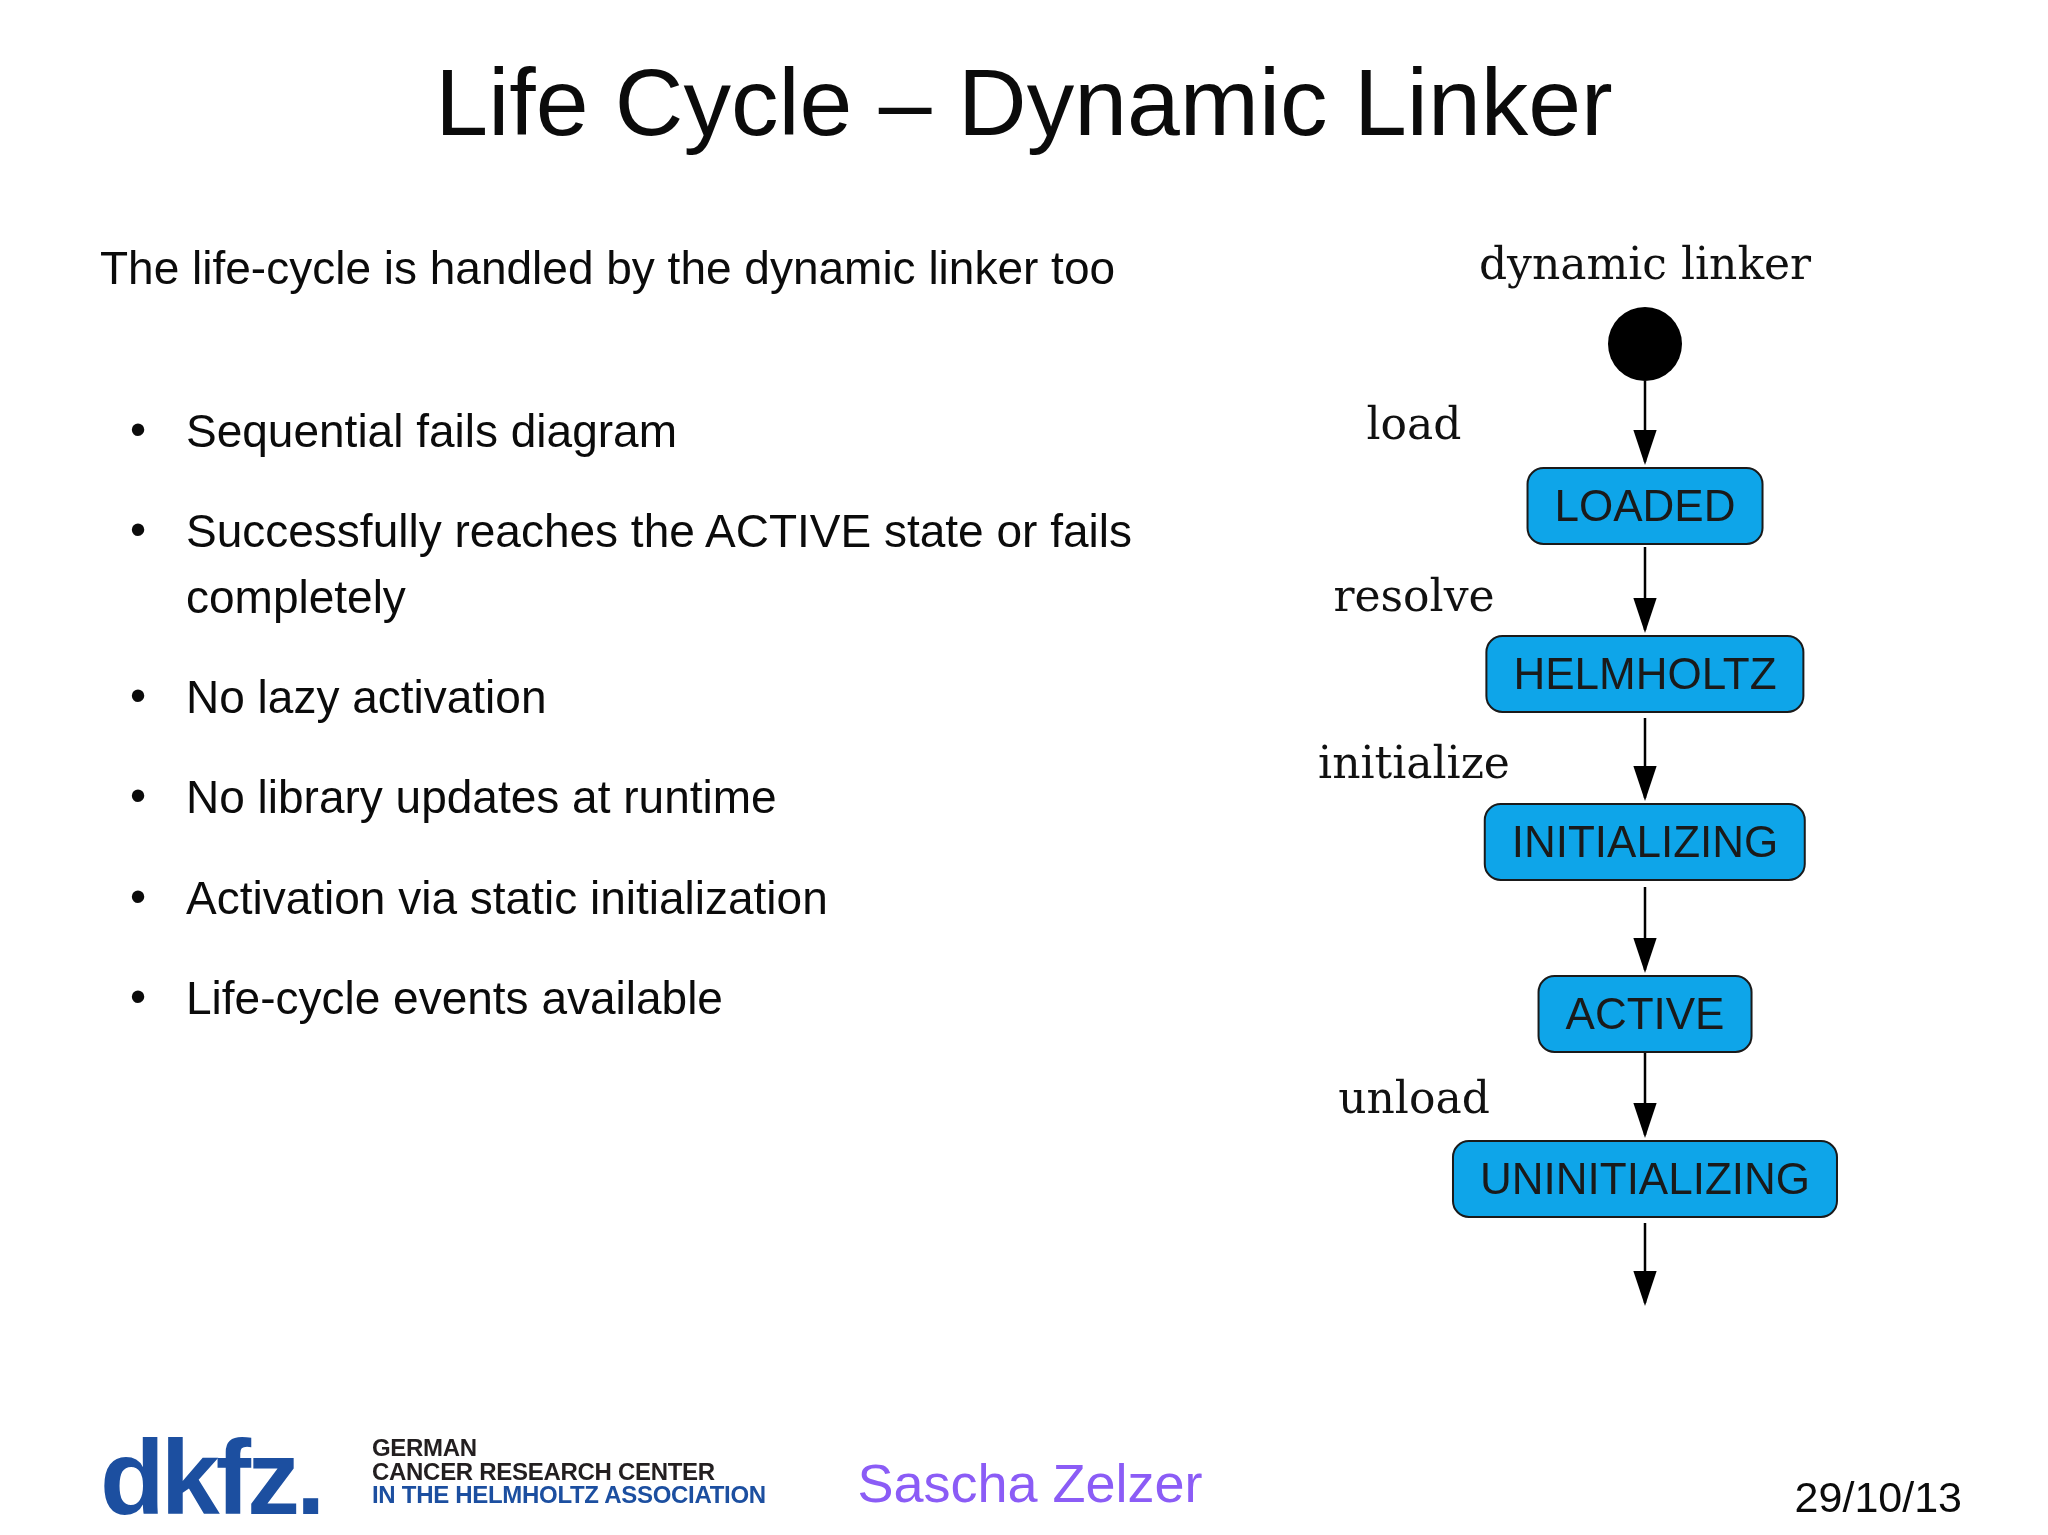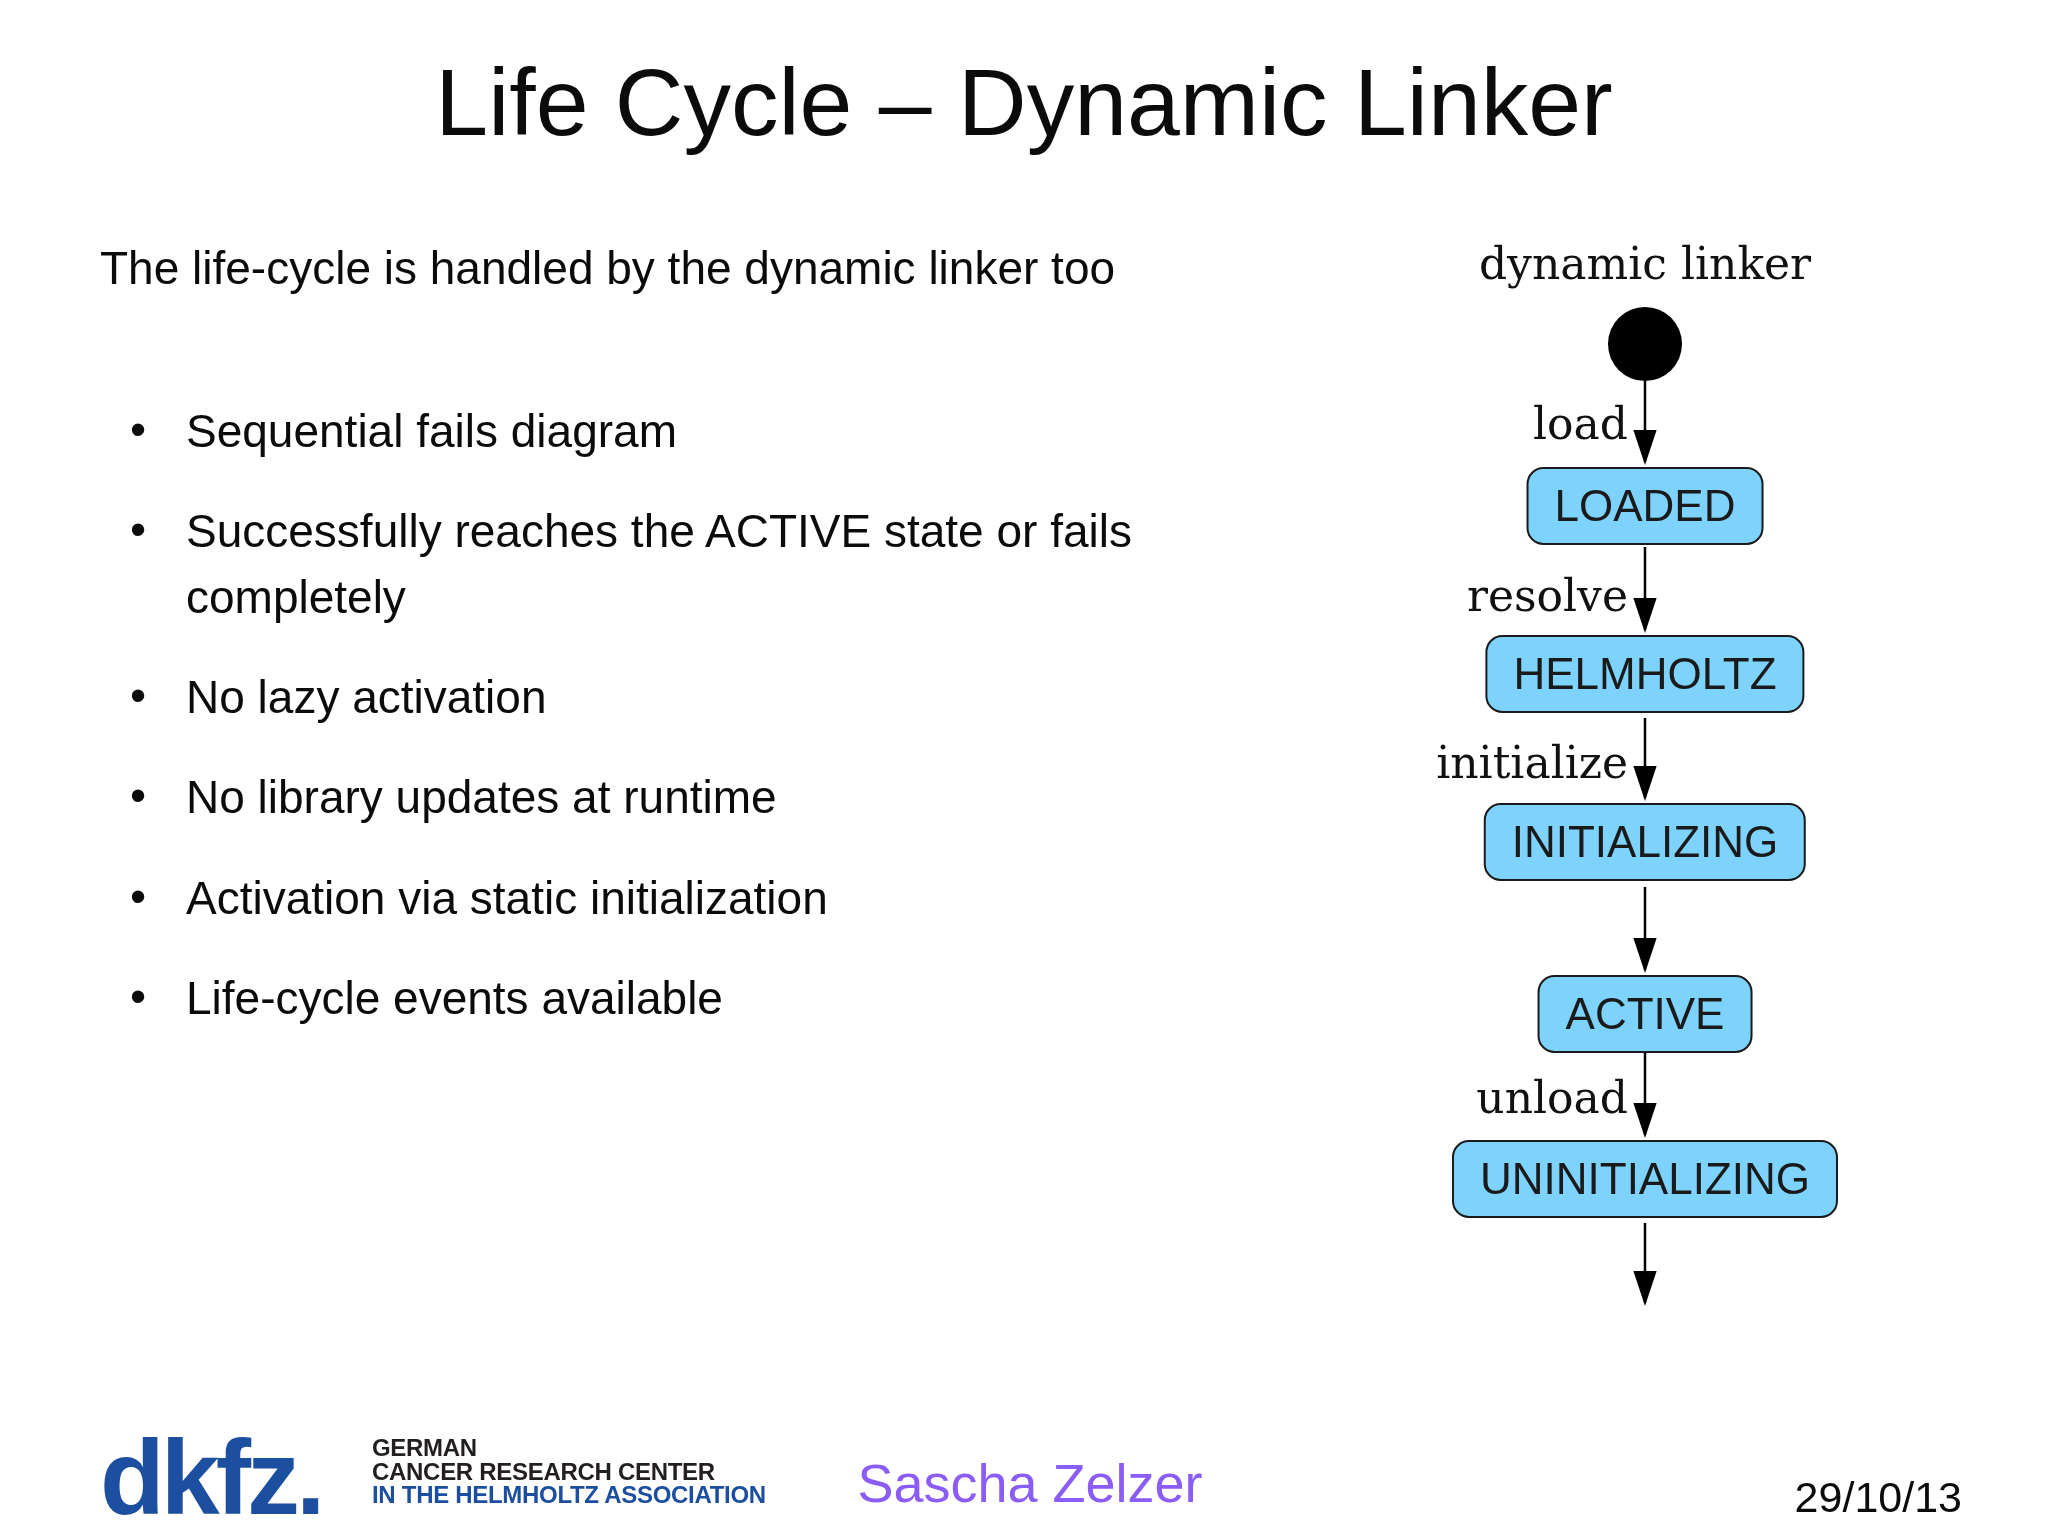--- a/index.html
+++ b/index.html
@@ -35,25 +35,25 @@
     font-family:"DejaVu Serif",serif;font-size:44px;color:#111;
   }
   .initial-circle{
     position:absolute;left:1608px;top:307px;width:74px;height:74px;
     background:#000;border-radius:50%;
   }
   .arrows{position:absolute;left:0;top:0;width:2048px;height:1535px;pointer-events:none;}
   .state{
     position:absolute;left:1645px;transform:translateX(-50%);
     height:74px;line-height:74px;padding:0 26px;white-space:nowrap;
-    border:2.5px solid #1a1a1a;border-radius:17px;background:#7dd3fc;
+    border:2.5px solid #1a1a1a;border-radius:17px;background:#0ea5e9;
     font-size:44px;color:#1a1a1a;text-align:center;
   }
   .edge-label{
-    position:absolute;left:1200px;width:428px;text-align:right;
+    position:absolute;left:1200px;width:428px;text-align:center;
     font-family:"DejaVu Serif",serif;font-size:44px;color:#111;white-space:nowrap;
   }
   
   .logo-wordmark{
     position:absolute;left:100px;top:1424px;
     font-size:106px;font-weight:700;letter-spacing:-4px;color:#1c4fa0;line-height:1;
   }
   .logo-text{
     position:absolute;left:372px;top:1436px;line-height:23.5px;
     font-size:24px;font-weight:700;letter-spacing:-0.3px;color:#231f20;white-space:nowrap;

